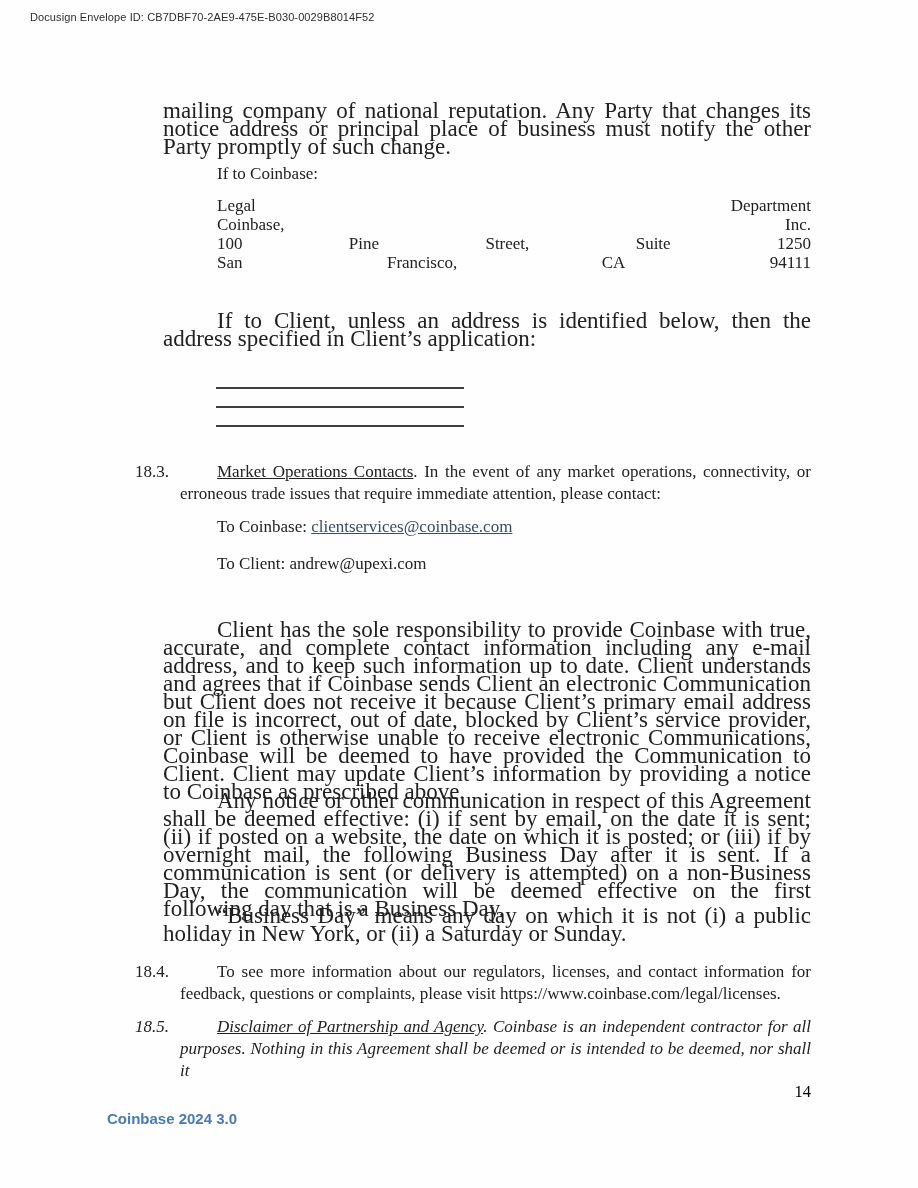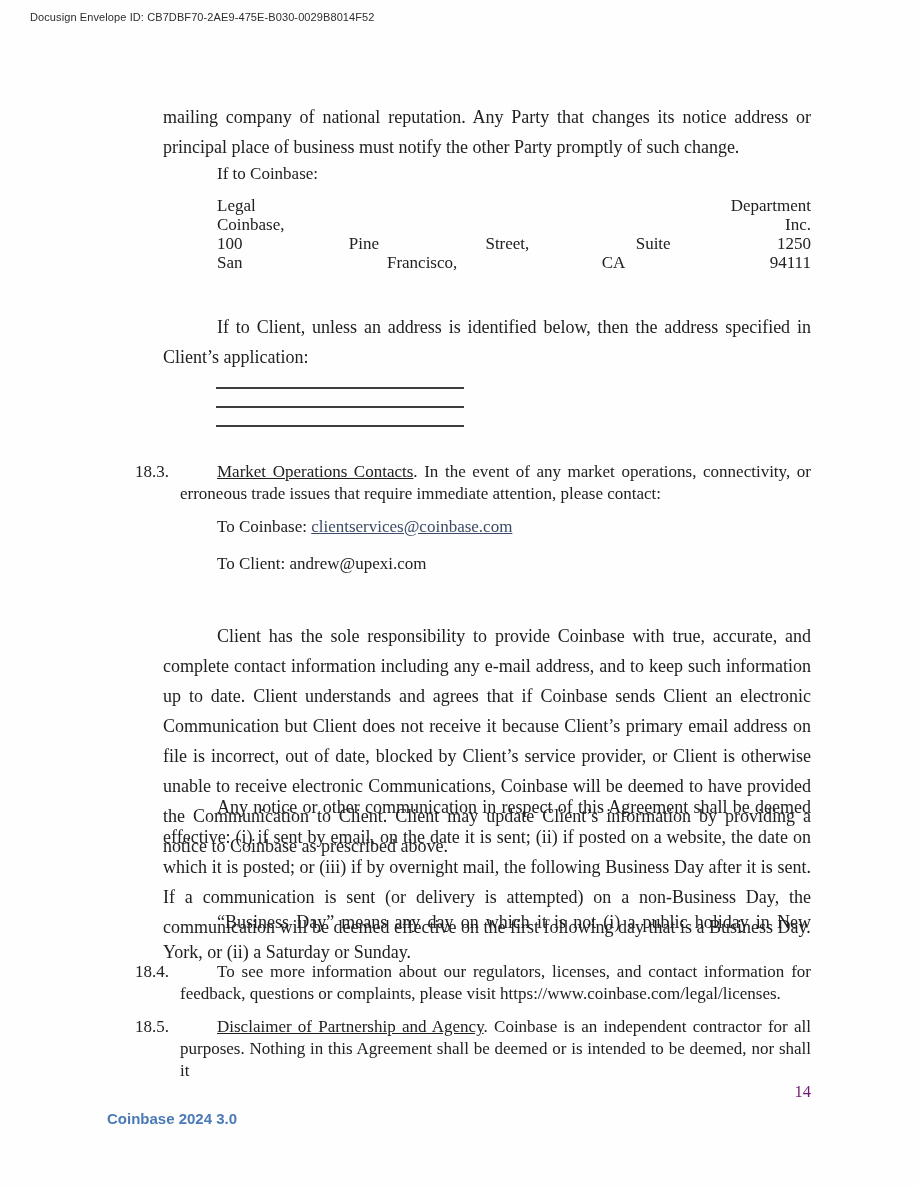--- a/index.html
+++ b/index.html
@@ -6,38 +6,38 @@
   .page {
     position:relative; width:918px; height:1188px; background:#fefefe;
     font-family:"Liberation Serif", serif; color:#212121; overflow:hidden;
   }
   .sans { font-family:"Liberation Sans", sans-serif; }
   .abs { position:absolute; }
 
   .docusign-id { left:30px; top:11px; font-size:11px; color:#2d2d2d; letter-spacing:0.1px; }
   .doc-title   { left:107px; top:53px; font-size:15.5px; font-weight:bold; color:#4a7ab5; }
 
-  .t   { font-size:18px; line-height:30px; text-align:justify; }
+  .t   { font-size:23px; line-height:18px; text-align:justify; }
   .ind { text-indent:54px; }
   .w-full { left:163px; width:648px; }
 
   .addr { left:217px; width:594px; font-size:17px; line-height:19px; }
   .addr-row { display:flex; justify-content:space-between; }
   .link { color:#3b4a66; text-decoration:underline; }
 
   .sec { left:180px; width:631px; font-size:17px; line-height:22px; text-align:justify; text-indent:37px; }
   .sec-num { position:absolute; left:-45px; top:0; text-indent:0; }
   .uh { text-decoration:underline; }
   .stretch-last { text-align-last:justify; }
 
   .fill-line { left:216px; width:248px; height:0; border-top:2px solid #3e3e3e; }
 
   .contact-line { font-size:17px; line-height:22px; }
 
-  .page-number { left:700px; width:111px; top:1082px; font-size:16.5px; text-align:right; color:#701a75; }
+  .page-number { left:700px; width:111px; top:1082px; font-size:16.5px; text-align:right; color:#000000; }
   .footer-version { left:107px; top:1110px; font-size:15px; font-weight:bold; color:#4a7ab5; }
 </style>
 </head>
 <body>
 
 <div class="page">
 
   <div class="abs docusign-id sans">Docusign Envelope ID: CB7DBF70-2AE9-475E-B030-0029B8014F52</div>
 
 
@@ -88,21 +88,21 @@
   <div class="abs t w-full ind" style="top:621px;">Client has the sole responsibility to provide Coinbase with true, accurate, and complete contact information including any e-mail address, and to keep such information up to date. Client understands and agrees that if Coinbase sends Client an electronic Communication but Client does not receive it because Client’s primary email address on file is incorrect, out of date, blocked by Client’s service provider, or Client is otherwise unable to receive electronic Communications, Coinbase will be deemed to have provided the Communication to Client. Client may update Client’s information by providing a notice to Coinbase as prescribed above.</div>
 
   <div class="abs t w-full ind" style="top:792px;">Any notice or other communication in respect of this Agreement shall be deemed effective: (i) if sent by email, on the date it is sent; (ii) if posted on a website, the date on which it is posted; or (iii) if by overnight mail, the following Business Day after it is sent. If a communication is sent (or delivery is attempted) on a non-Business Day, the communication will be deemed effective on the first following day that is a Business Day.</div>
 
   <div class="abs t w-full ind" style="top:907px;">“Business Day” means any day on which it is not (i) a public holiday in New York, or (ii) a Saturday or Sunday.</div>
 
   <div class="abs sec" style="top:961px;">
     <span class="sec-num">18.4.</span><span>To see more information about our regulators, licenses, and contact information for feedback, questions or complaints, please visit https://www.coinbase.com/legal/licenses.</span>
   </div>
 
-  <div class="abs sec stretch-last" style="top:1016px;">
+  <div class="abs sec stretch-last" style="top:1016px;font-style:italic;">
     <span class="sec-num">18.5.</span><span class="uh">Disclaimer of Partnership and Agency</span><span>. Coinbase is an independent contractor for all purposes. Nothing in this Agreement shall be deemed or is intended to be deemed, nor shall it</span>
   </div>
 
   <div class="abs page-number">14</div>
 
   <div class="abs footer-version sans">Coinbase 2024 3.0</div>
 
 </div>
 
 </body></html>

